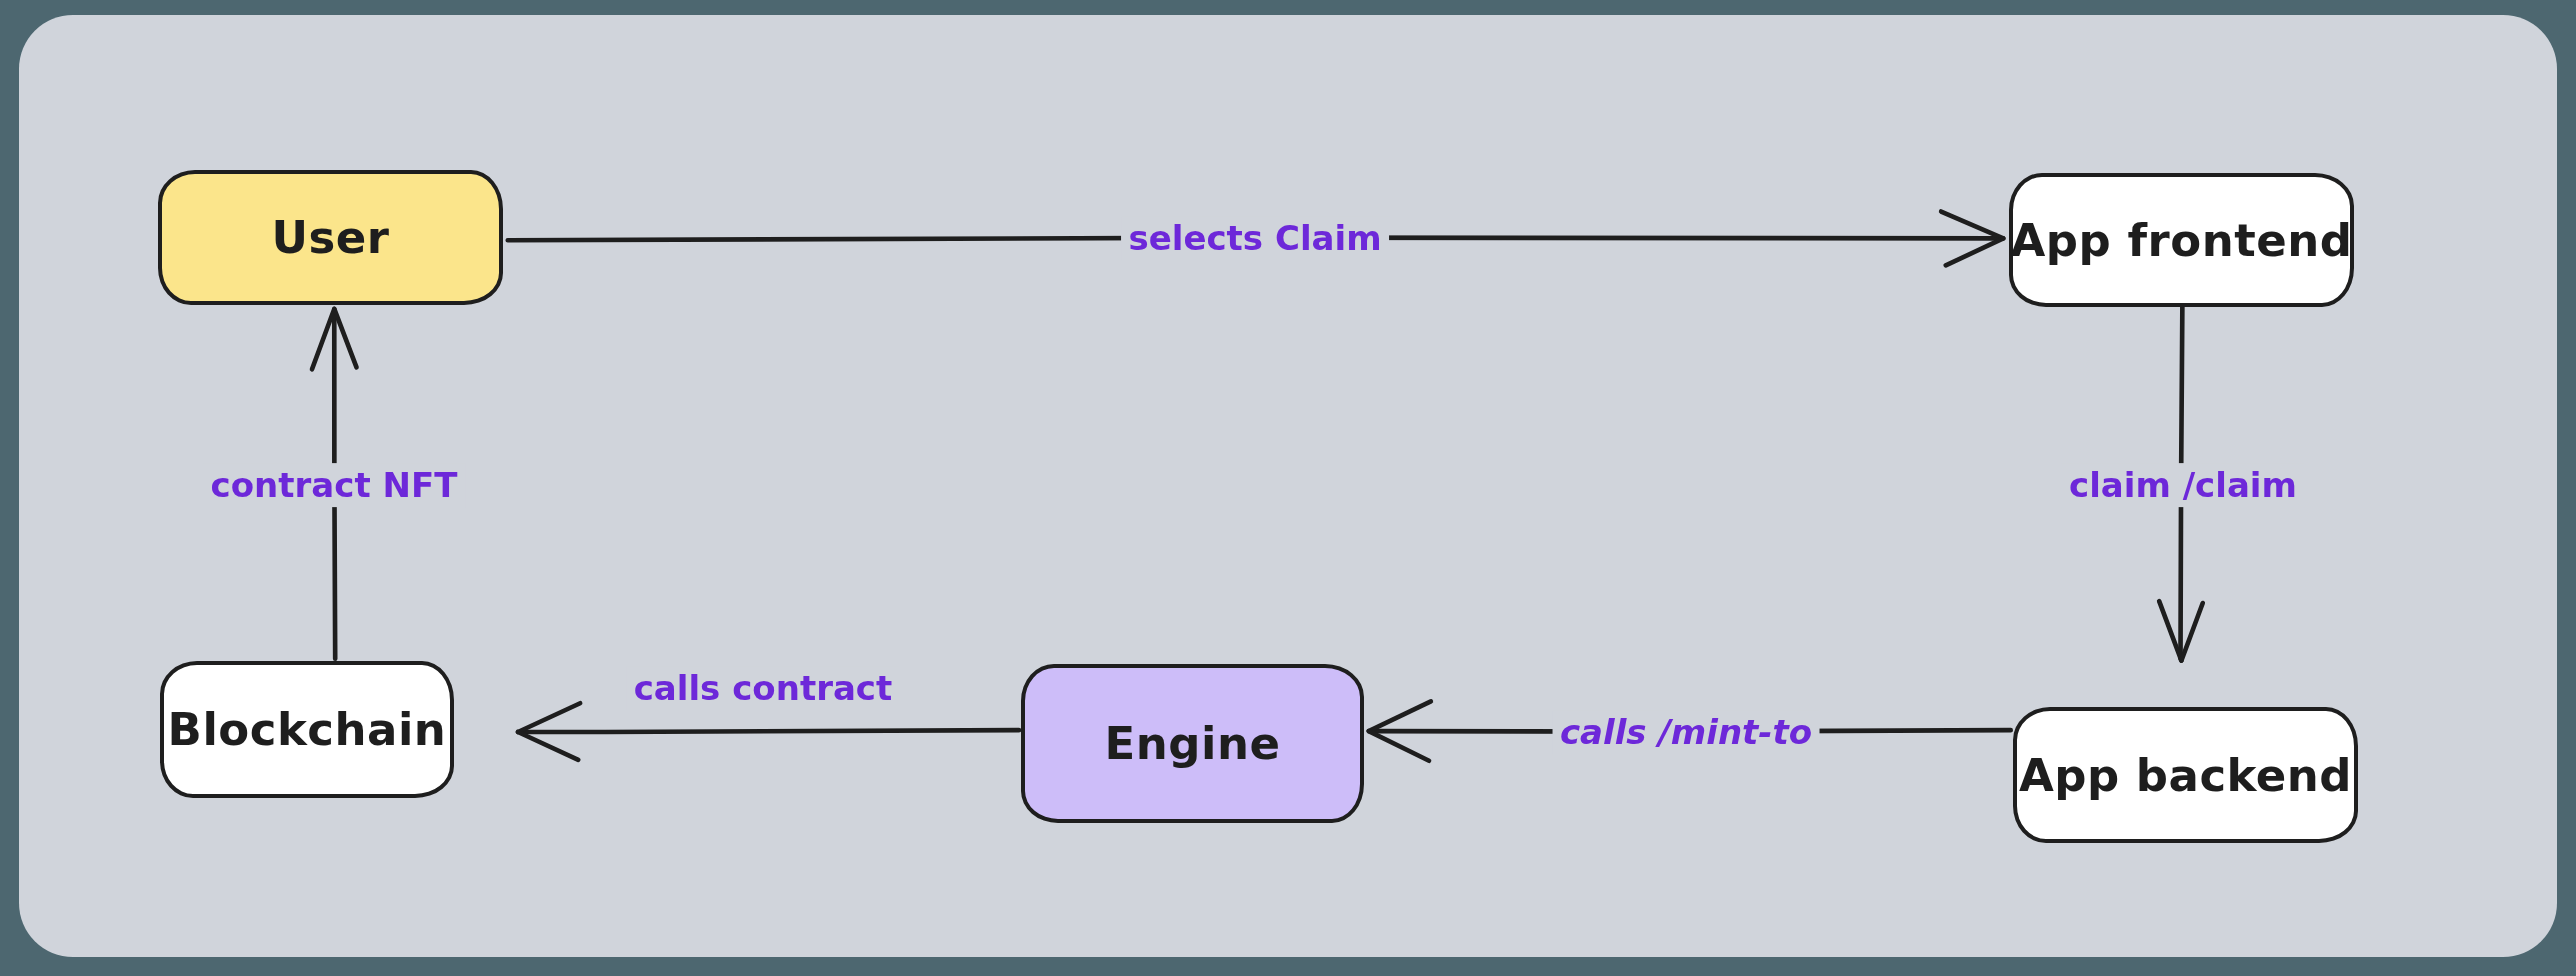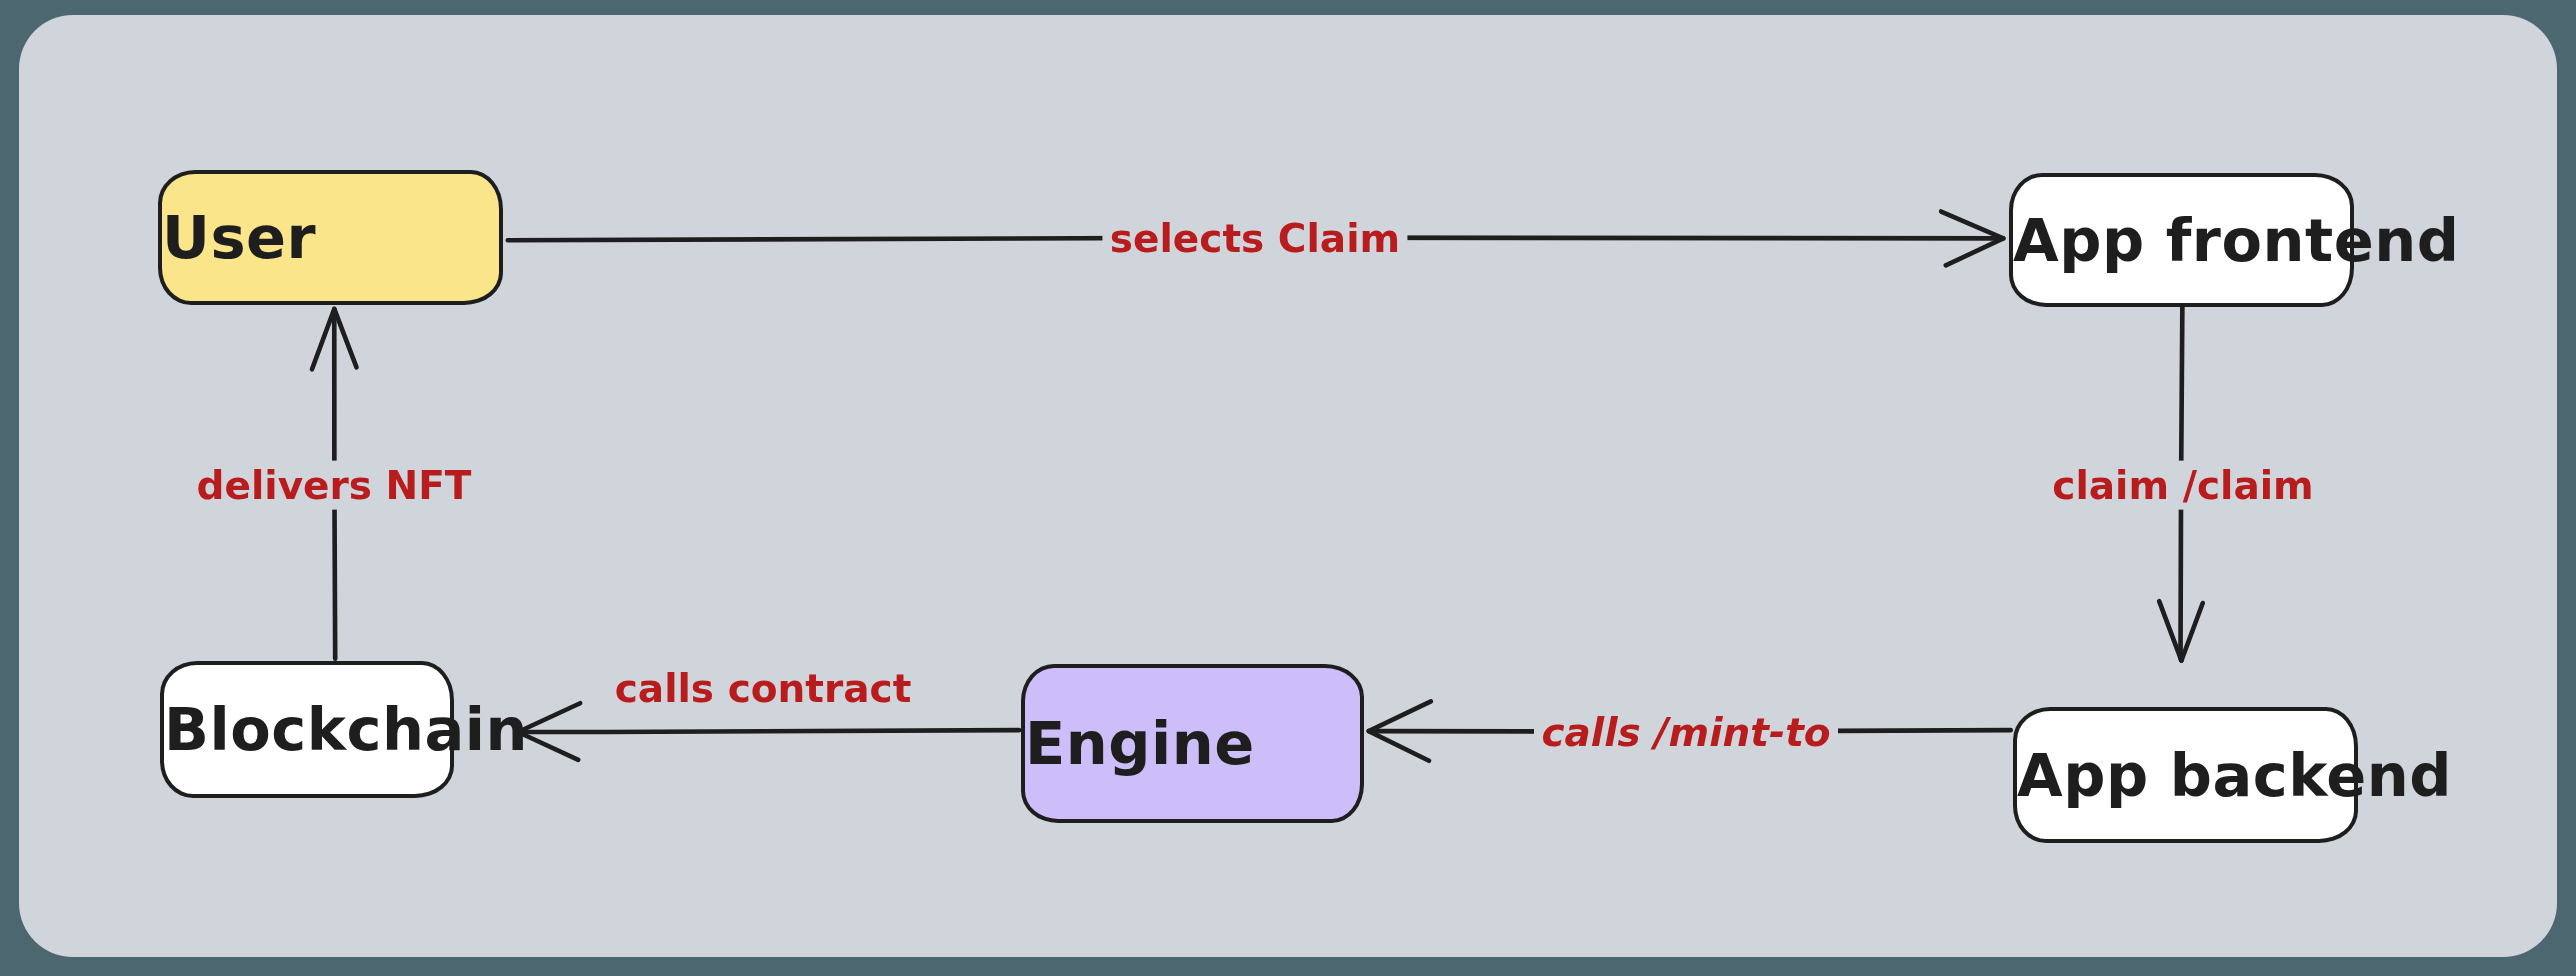--- a/index.html
+++ b/index.html
@@ -22,40 +22,40 @@
     position: absolute; left: 0; top: 0;
     width: 2576px; height: 976px;
     pointer-events: none;
   }
 
   .node {
     position: absolute;
     border: 4.6px solid #1e1e1e;
     background: #ffffff;
     color: #1e1e1e;
-    display: flex; align-items: center; 
-    font-size: 59px; font-weight: 600;
+    display: flex; align-items: center; justify-content: center;
+    font-size: 45px; font-weight: 600;
     letter-spacing: 0.5px;
     white-space: nowrap;
   }
   .node.r1 { border-radius: 37px 32px 39px 33px / 33px 39px 32px 37px; }
   .node.r2 { border-radius: 33px 39px 32px 37px / 37px 33px 39px 32px; }
 
   .node-user       { left: 158px;  top: 170px; width: 345px; height: 135px; }
   .node-frontend   { left: 2009px; top: 173px; width: 345px; height: 134px; }
   .node-backend    { left: 2013px; top: 663px; width: 345px; height: 136px; }
   .node-engine     { left: 1021px; top: 664px; width: 343px; height: 159px; }
   .node-blockchain { left: 160px;  top: 661px; width: 294px; height: 137px; }
 
   .edge-label {
     position: absolute;
     transform: translate(-50%, -50%);
     background: #d0d4db;
-    color: #b91c1c;
-    font-size: 39px; font-weight: 600;
+    color: #6d28d9;
+    font-size: 34px; font-weight: 600;
     padding: 1.9px 7.4px;
     white-space: nowrap;
   }
   .el-1 { left: 1255px; top: 238px; }
   .el-2 { left: 2183px; top: 485px; }
   .el-3 { left: 1686px; top: 732px; font-style: italic; }
   .el-4 { left: 763px;  top: 688px; text-align: right; }
   .el-5 { left: 334px;  top: 485px; }
 </style>
 </head>
@@ -113,14 +113,14 @@
 </div>
 
 <div class="node node-blockchain r1" style="background: rgb(255, 255, 255);">
   <span>Blockchain</span>
 </div>
 
 <div class="edge-label el-1">selects Claim</div>
 <div class="edge-label el-2">claim /claim</div>
 <div class="edge-label el-3">calls /mint-to</div>
 <div class="edge-label el-4">calls contract</div>
-<div class="edge-label el-5">delivers NFT</div>
+<div class="edge-label el-5">contract NFT</div>
 
 
 </body></html>

